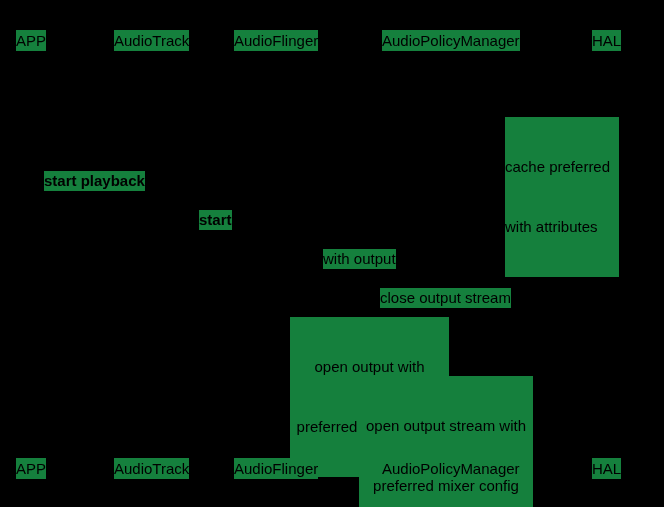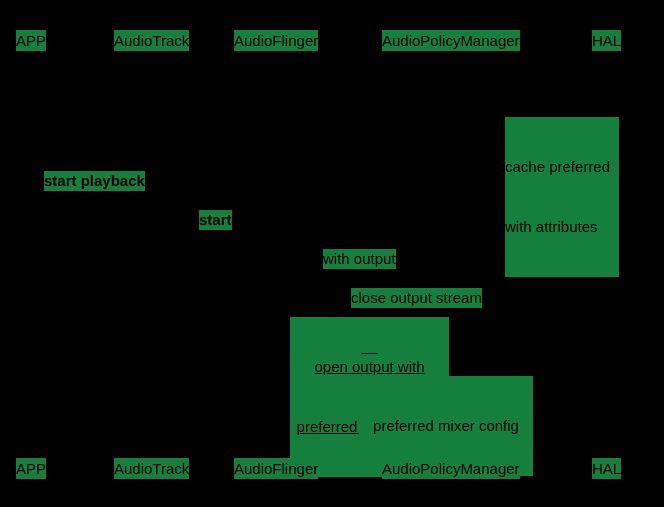--- a/index.html
+++ b/index.html
@@ -89,28 +89,29 @@
     <div>cache preferred</div>
     <div>with attributes</div>
   </div>
 
   <div class="chip msg left" style="left:44px; top:171px;font-weight:bold;">start playback</div>
 
   <div class="chip msg left" style="left:199px; top:210px;font-weight:bold;">start</div>
 
   <div class="chip msg left" style="left:323px; top:249px;">with output</div>
 
-  <div class="chip msg left" style="left:351px; top:288px;">close output stream</div>
+  <div class="chip msg left" style="left:380px; top:288px;">close output stream</div>
 
-  <div class="chip msg two-line" style="left:290px; top:317px; width:159px; text-align:center;text-decoration:underline;">
+  <div class="chip msg two-line" style="left:290px; top:317px; width:159px; text-align:center;">
     <div>open output with</div>
     <div>preferred mixer config</div>
   </div>
 
   <div class="chip msg two-line" style="left:359px; top:376px; width:174px; text-align:center;">
+    <div>open output stream with</div>
     <div>preferred mixer config</div>
   </div>
 
   <div class="chip participant" style="left:16px; top:458px;">APP</div>
   <div class="chip participant" style="left:114px; top:458px;">AudioTrack</div>
   <div class="chip participant" style="left:234px; top:458px;">AudioFlinger</div>
   <div class="chip participant" style="left:382px; top:458px;">AudioPolicyManager</div>
   <div class="chip participant" style="left:592px; top:458px;">HAL</div>
 
 </div>

